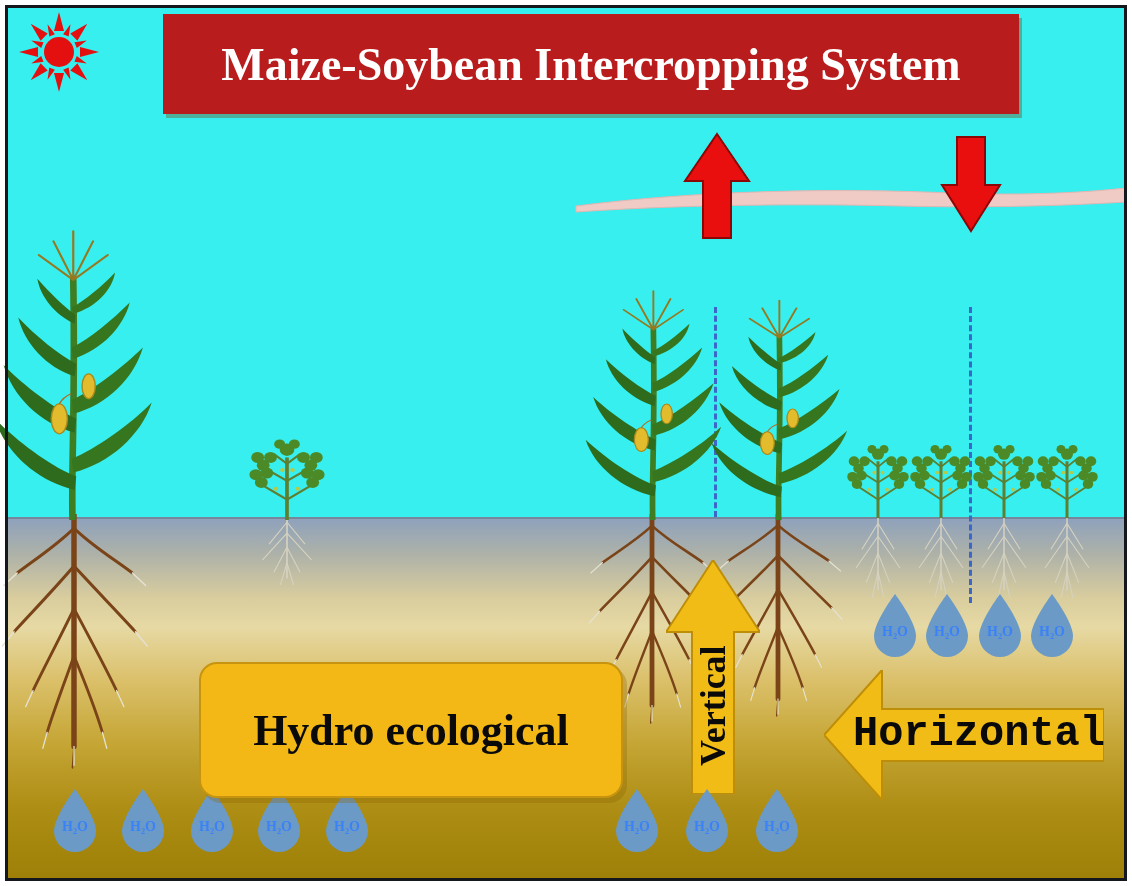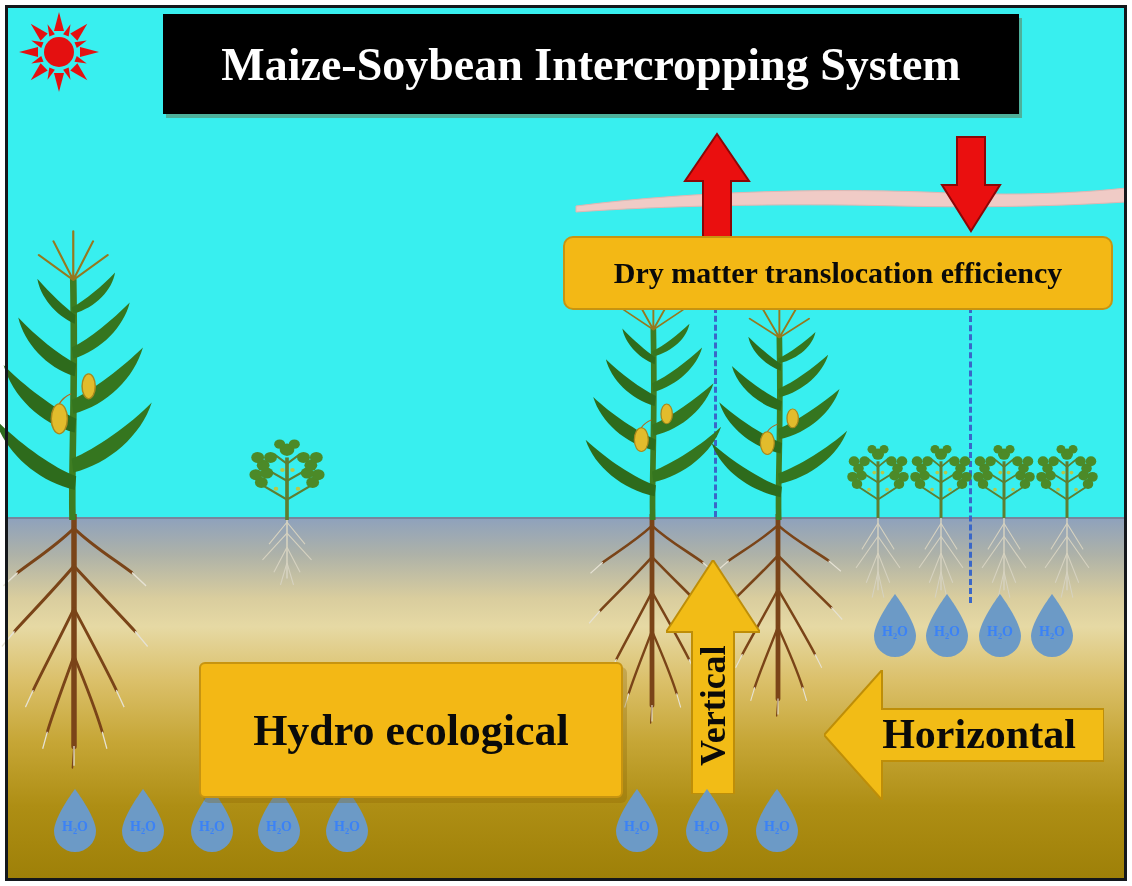--- a/index.html
+++ b/index.html
@@ -6,35 +6,35 @@
   body{font-family:"Liberation Serif",serif;}
   .canvas{position:relative;width:1132px;height:886px;background:#ffffff;overflow:hidden;}
   .frame{position:absolute;inset:5px;border:3px solid #14171b;z-index:20;pointer-events:none;}
   .sky{position:absolute;left:8px;right:8px;top:8px;height:509px;background:#38efef;}
   .soil{position:absolute;left:8px;right:8px;top:517px;bottom:8px;border-top:2px solid #76879c;
         background:linear-gradient(180deg,#8fa2bc 0%,#aeb2a8 10%,#d9cd9e 22%,#e6d9a4 30%,#dbc06a 45%,#c6a636 62%,#ae8e14 80%,#9e8008 100%);}
   svg.plant,svg.roots{position:absolute;overflow:visible;}
   svg.roots{z-index:2;} svg.plant{z-index:3;}
   .overlay{position:absolute;left:0;top:0;z-index:4;pointer-events:none;}
   .dash{position:absolute;width:0;border-left:3px dashed #3a67c8;z-index:2;}
-  .banner{position:absolute;background:#000000;display:flex;align-items:center;justify-content:center;
+  .banner{position:absolute;background:#b91c1c;display:flex;align-items:center;justify-content:center;
           color:#ffffff;font-size:46px;font-weight:bold;z-index:6;box-shadow:3px 4px 0 rgba(120,60,0,0.35);}
   .gbox{position:absolute;background:#f3b815;border:2px solid #c79410;border-radius:10px;display:flex;
         align-items:center;justify-content:center;z-index:6;font-weight:bold;color:#0a0a0a;text-align:center;}
   .dry{font-size:30px;}
-  .hydro{font-size:44px;line-height:1.25;flex-direction:column;border-radius:6px;box-shadow:4px 5px 0 rgba(140,100,0,0.3);}
+  .hydro{font-size:44px;line-height:1.25;flex-direction:column;border-radius:18px;box-shadow:4px 5px 0 rgba(140,100,0,0.3);}
   .scene-label{position:absolute;font-size:34px;color:#0a0a0a;z-index:5;}
   .droplet{position:absolute;width:54px;height:66px;z-index:5;}
   .droplet svg{position:absolute;left:0;top:0;}
   .drop-label{position:absolute;left:0;top:32px;width:100%;text-align:center;font-size:14px;font-weight:bold;color:#3b82f6;}
   .goldarrow{position:absolute;z-index:5;}
   .vlabel{position:absolute;left:0;top:62px;width:94px;height:168px;display:flex;align-items:center;justify-content:center;
           writing-mode:vertical-rl;transform:rotate(180deg);font-size:36px;font-weight:bold;color:#0a0a0a;}
   .hlabel{position:absolute;left:30px;top:34px;width:250px;height:60px;display:flex;align-items:center;justify-content:center;
-          font-size:42px;font-weight:bold;color:#0a0a0a;}
+          font-size:42px;font-weight:bold;color:#0a0a0a;font-family:Liberation Mono, monospace;}
   .sun{position:absolute;left:16px;top:10px;z-index:6;}
 </style>
 </head>
 <body>
 
 <div class="canvas">
 
   <svg width="0" height="0" style="position:absolute">
     <defs>
       <symbol id="sym-maize" viewBox="0 0 240 480">
@@ -198,23 +198,20 @@
         <polygon points="43,12 46,24 40,24" transform="rotate(337.5 43 42)"></polygon>
       </g>
     </g>
   </svg>
 
   <div class="banner" style="left:163px;top:14px;width:856px;height:100px;">
     <span>Maize-Soybean Intercropping System</span>
   </div>
 
 
-  <div class="gbox dry" style="left:563px;top:236px;width:546px;height:70px;">
-    <span>Dry matter translocation efficiency</span>
-  </div>
 
   <div class="gbox hydro" style="left:199px;top:662px;width:420px;height:132px;">
     <span>Hydro ecological</span>
   </div>
 
   <div class="goldarrow" style="left:666px;top:560px;width:94px;height:234px;">
     <svg width="94" height="234" viewBox="0 0 94 234">
       <polygon points="47,0 94,72 68,72 68,234 26,234 26,72 0,72" fill="#f2bc16" stroke="#be8e08" stroke-width="2"></polygon>
     </svg>
     <span class="vlabel">Vertical</span>

